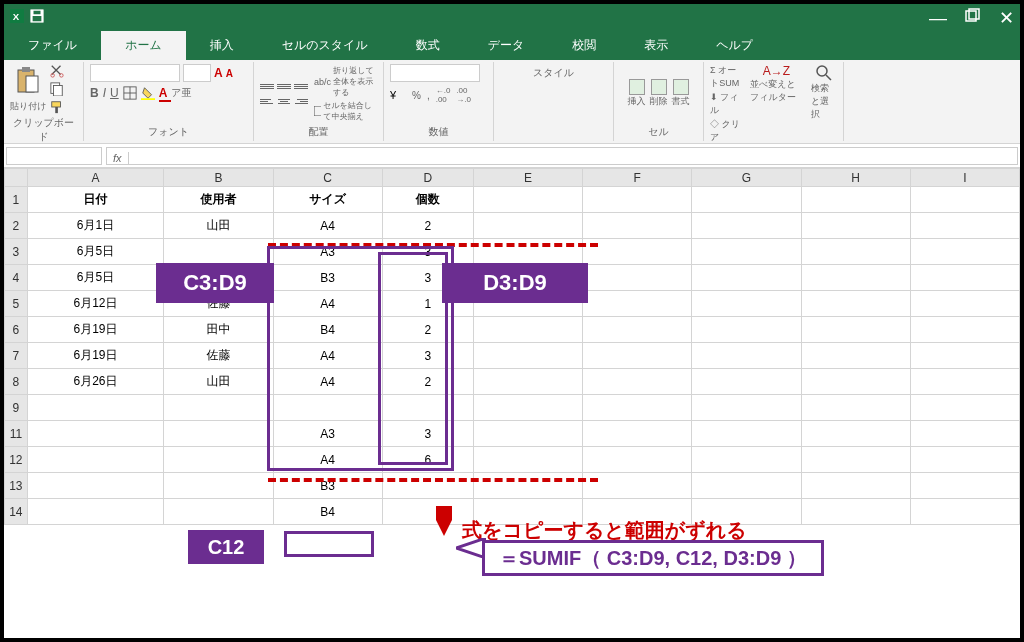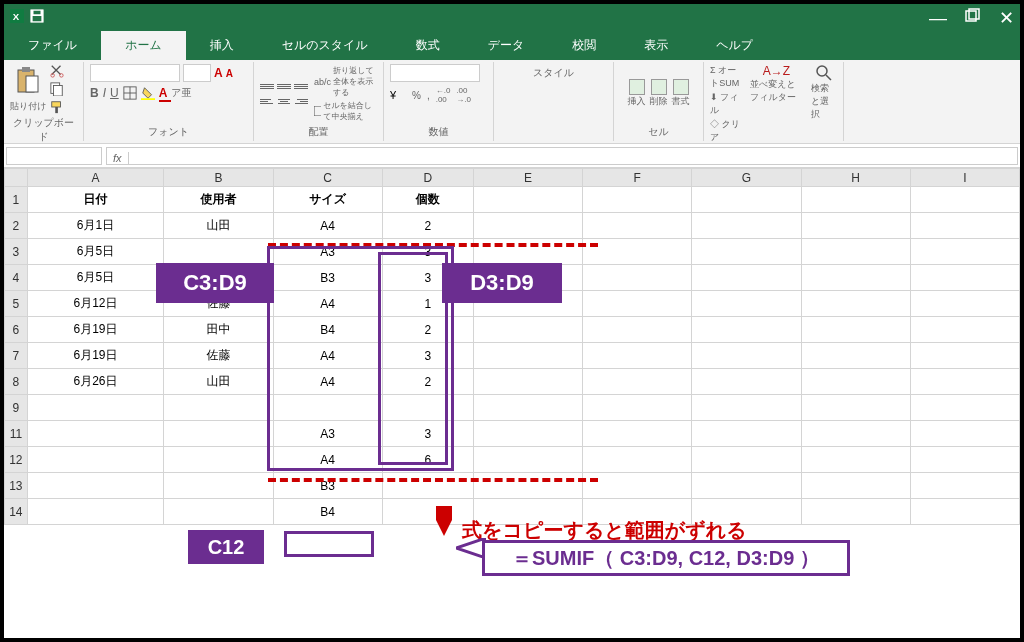--- a/index.html
+++ b/index.html
@@ -37,21 +37,21 @@
 th.ch { width: 96px; }
 th.ch.wA { width: 120px; }
 td.hdr { font-weight: bold; }
 
 .overlay { position: absolute; pointer-events: none; }
 .purple-box { position:absolute; border: 3px solid #6b2d90; }
 .purple-fill { position:absolute; background: #6b2d90; color: #fff; font-weight: bold; display:flex; align-items:center; justify-content:center; }
 .red-dash { position:absolute; border-top: 4px dashed #c00; height:0; }
 .arrow-down { position:absolute; width:0; height:0; border-left:8px solid transparent; border-right:8px solid transparent; border-top:16px solid #c00; }
 .red-text { position:absolute; color:#c00; font-weight:bold; font-size:20px;margin-top:11px; }
-.formula-box { position:absolute; border:3px solid #6b2d90; background:#fff; color:#6b2d90; font-weight:bold; font-size:20px; display:flex; align-items:center; justify-content:center; padding:4px 27px; }
+.formula-box { position:absolute; border:3px solid #6b2d90; background:#fff; color:#6b2d90; font-weight:bold; font-size:20px; display:flex; align-items:center; justify-content:center; padding:4px 14px; }
 
 svg.icon-svg { width:14px; height:14px; }
 
 .clipboard-col { display:flex; flex-direction:column; align-items:center; gap:6px; }
 .clipboard-icons { display:flex; gap:2px; }
 
 
 .font-buttons { display:flex; gap:4px; align-items:center; }
 .font-btn { font-size: 12px; cursor:pointer; }
 .bold { font-weight:bold; }
@@ -470,21 +470,21 @@
 
       <div class="red-dash" style="left:264px; top:75px; width:330px;"></div>
       <div class="red-dash" style="left:264px; top:310px; width:330px;"></div>
 
       <div class="purple-box" style="left:263px; top:78px; width:187px; height:225px;"></div>
 
       <div class="purple-box" style="left:374px; top:84px; width:70px; height:213px;"></div>
 
       <div class="purple-fill" style="left:152px; top:95px; width:118px; height:40px; font-size:22px">C3:D9</div>
 
-      <div class="purple-fill" style="left:438px; top:95px; width:120px; height:40px; font-size:22px">D3:D9</div>
+      <div class="purple-fill" style="left:438px; top:95px; width:146px; height:40px; font-size:22px">D3:D9</div>
 
       <div class="purple-fill" style="left:184px; top:362px; width:76px; height:34px; font-size:20px">C12</div>
       <div class="purple-box" style="left:280px; top:363px; width:90px; height:26px;"></div>
 
       <div class="arrow-down" style="left:432px; top:352px"></div>
       <div style="position:absolute; left:432px; top:338px; width:16px; height:14px; background:#c00;"></div>
       <div class="red-text" style="left:458px; top:338px">式をコピーすると範囲がずれる</div>
 
       <svg style="position:absolute; left:452px; top:370px" width="30" height="20">
           <polygon points="0,10 30,0 30,20" fill="#fff" stroke="#6b2d90" stroke-width="3"></polygon>

